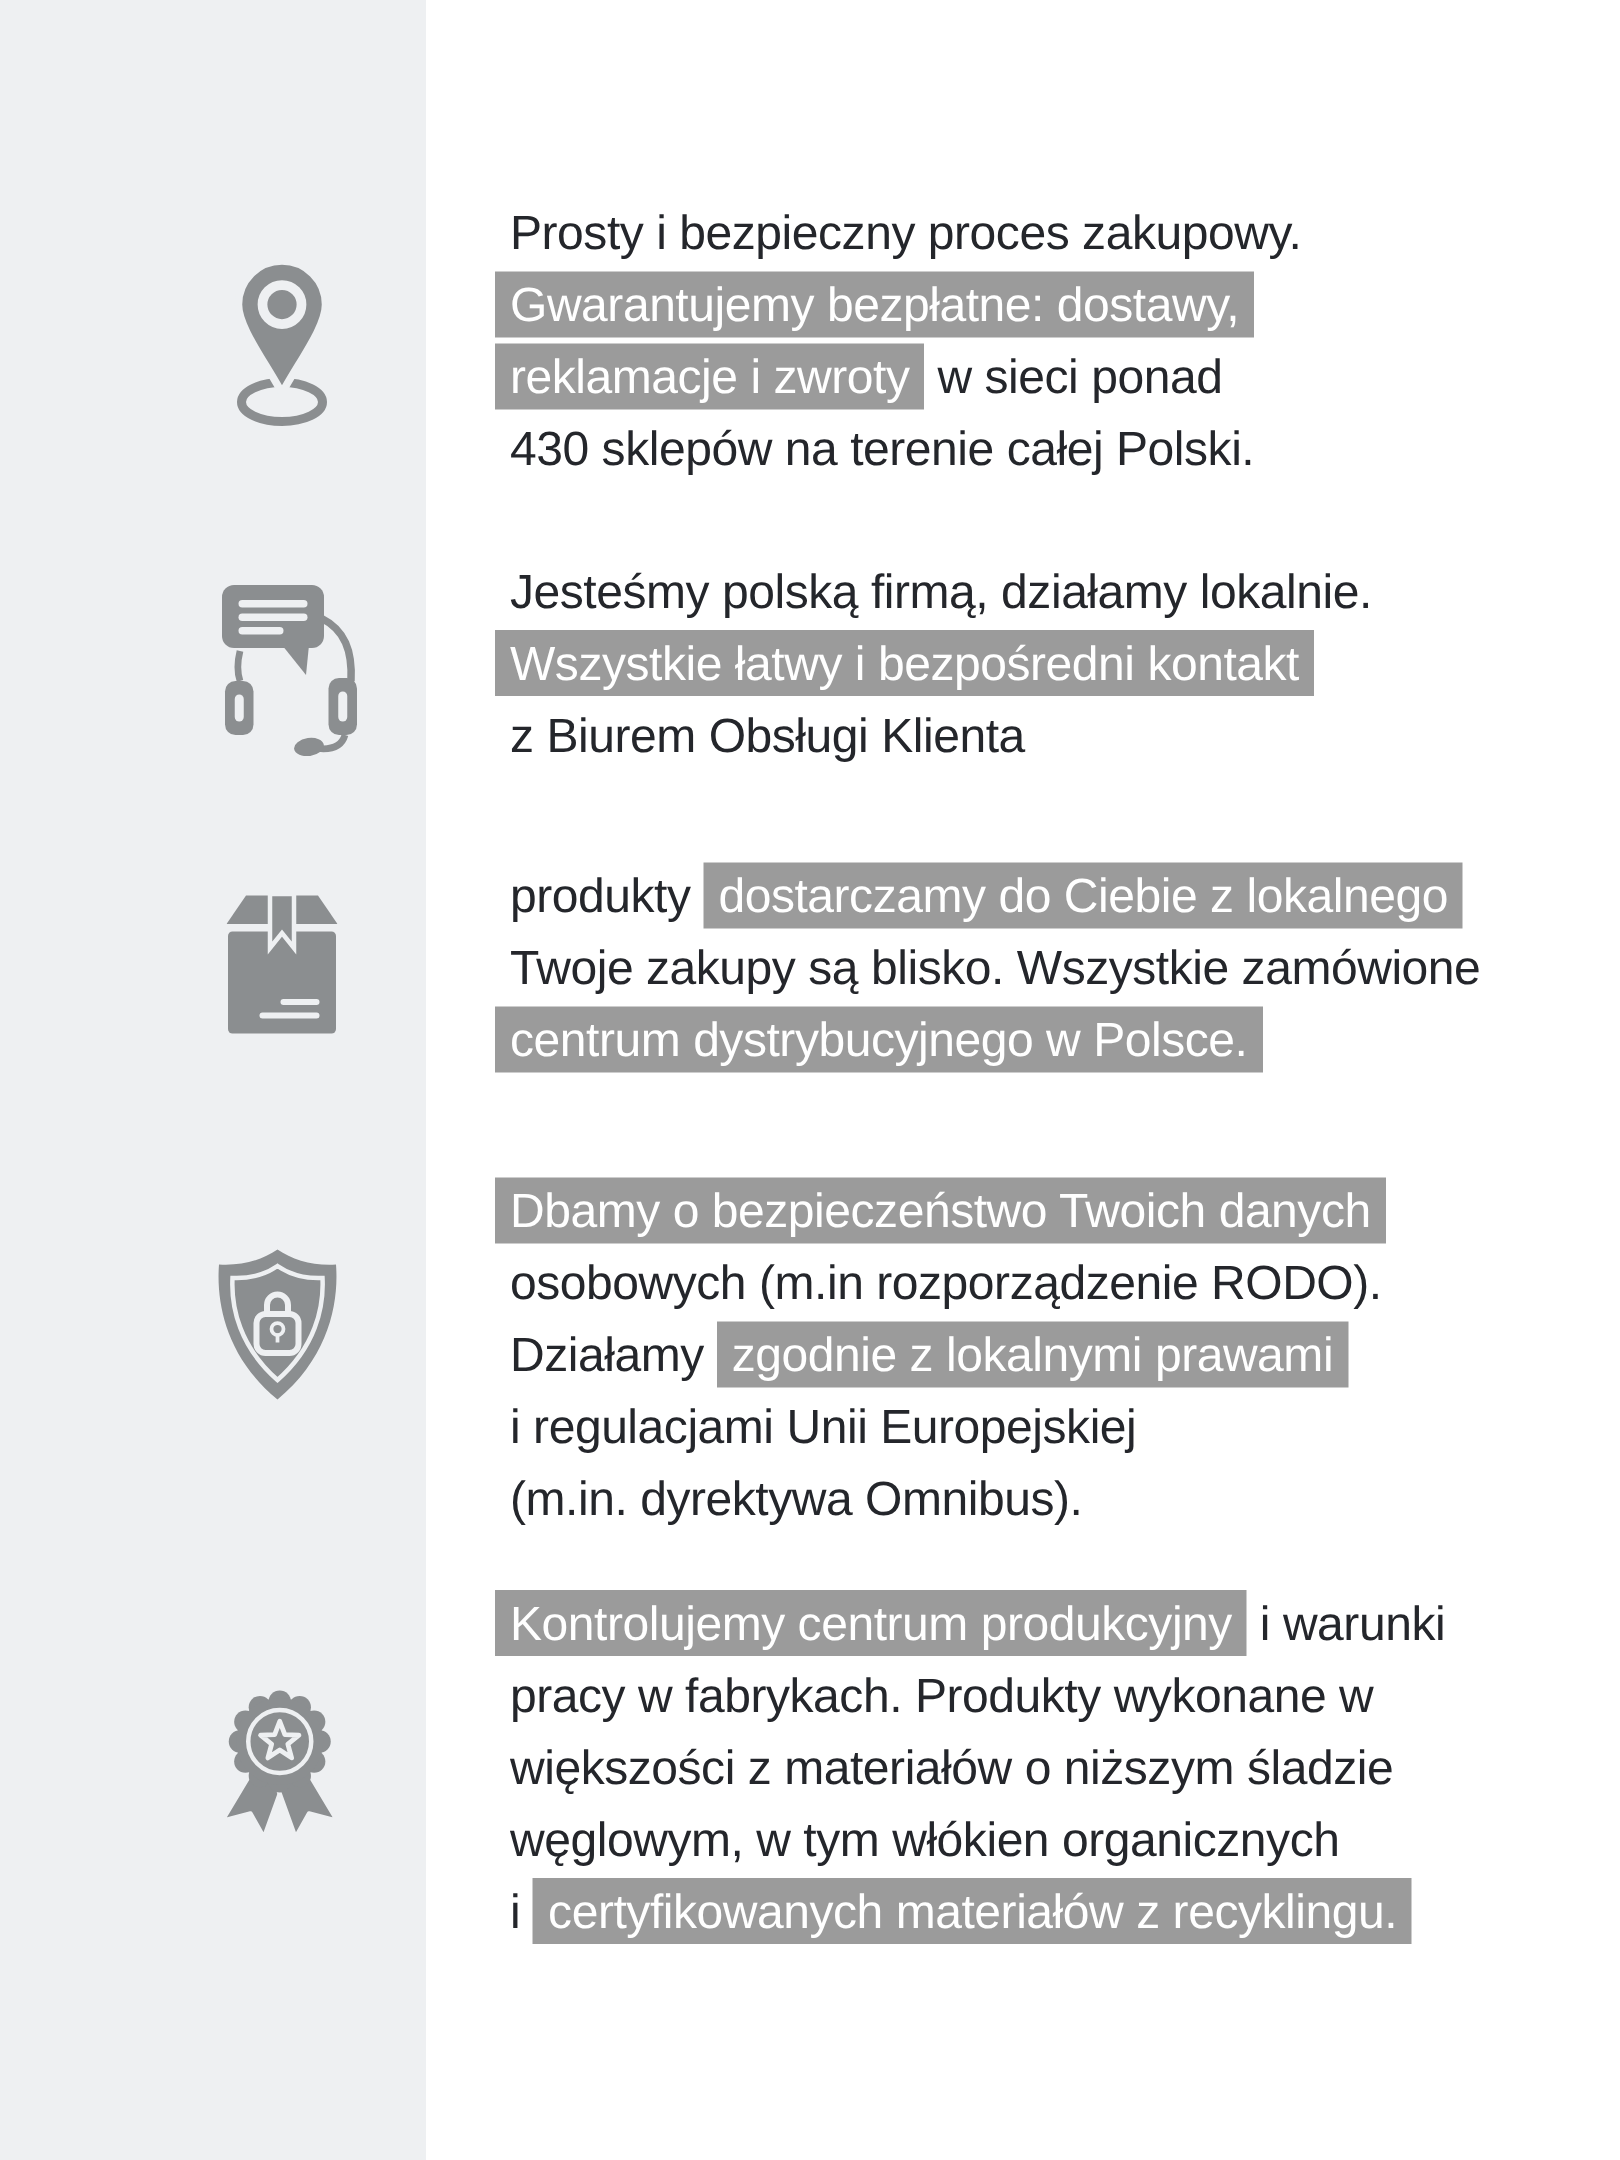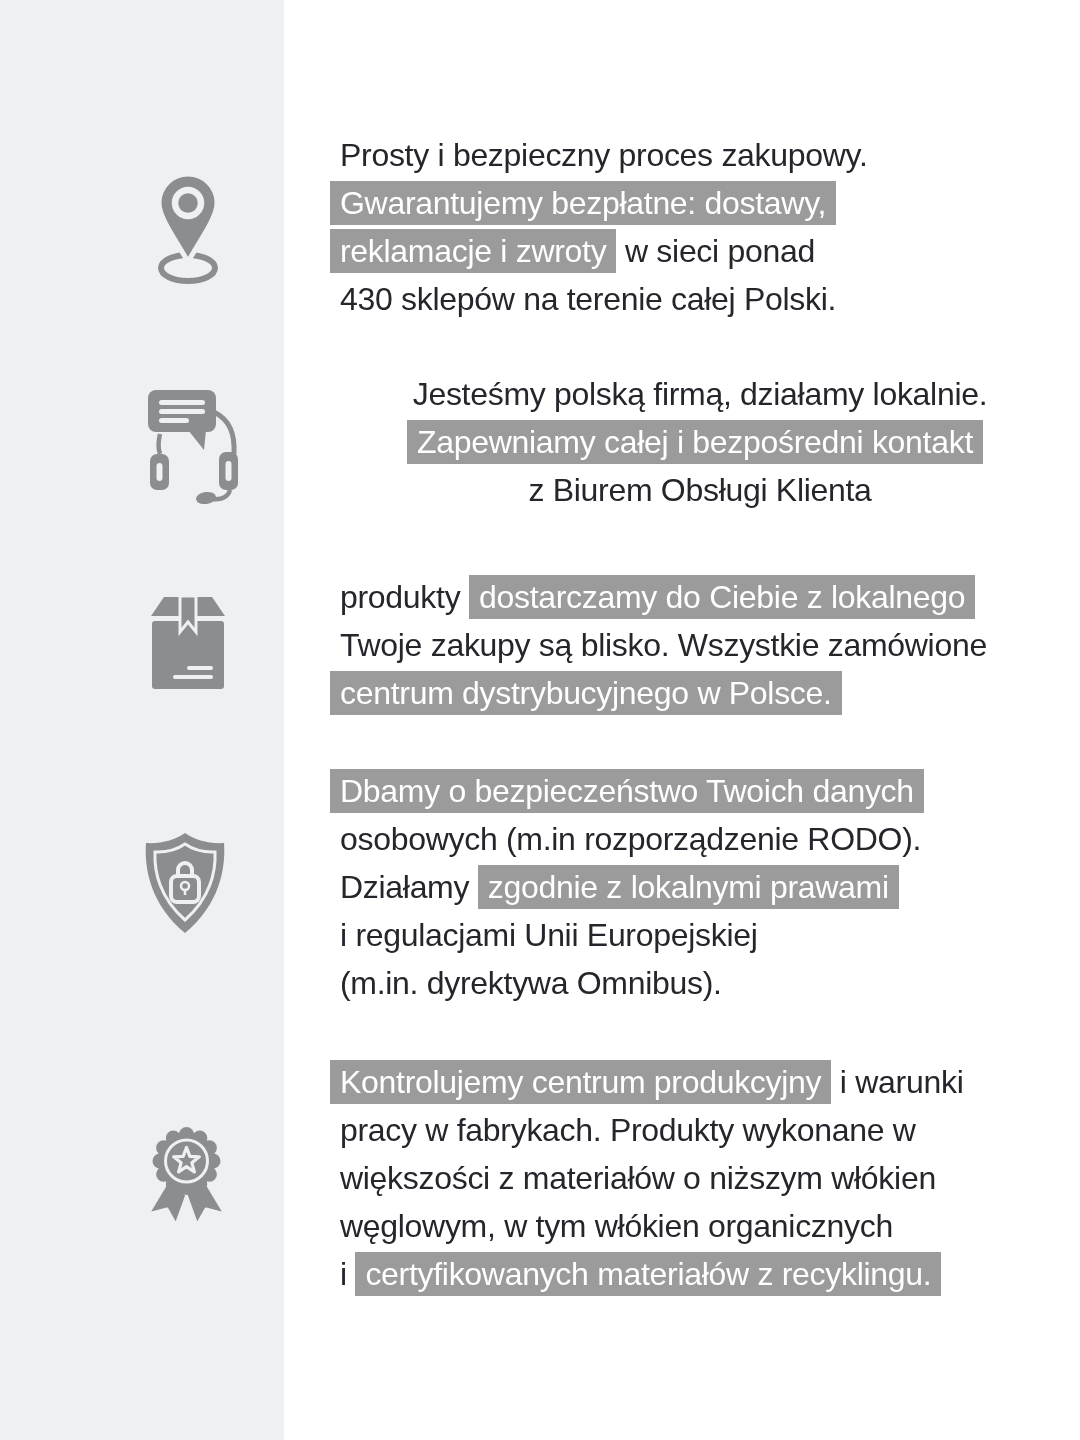--- a/index.html
+++ b/index.html
@@ -14,21 +14,21 @@
     background:var(--sidebar,#eef0f2);
   }
   .icon{position:absolute;color:var(--icon,#8b8e90);}
   .icon svg{display:block;width:100%;height:100%;}
   .icon-pin    {left:146px;top:170px;width:84px; height:116px;}
   .icon-headset{left:138px;top:386px;width:100px;height:118px;}
   .icon-box    {left:151px;top:596px;width:74px; height:94px;}
   .icon-shield {left:140px;top:831px;width:90px; height:104px;}
   .icon-badge  {left:135px;top:1119px;width:103px;height:113px;}
   .block{position:absolute;left:330px;right:20px;}
-  .b1{top:131px;} .b2{top:370px;text-align:center;} .b3{top:573px;} .b4{top:767px;} .b5{top:1058px;}
+  .b1{top:131px;} .b2{top:370px;} .b3{top:573px;} .b4{top:783px;} .b5{top:1058px;}
   .line{
     height:48px;line-height:48px;white-space:pre;
     font-size:32px;letter-spacing:-0.3px;
     color:var(--body-text,#24262b);
   }
   .line > .txt:first-child{padding-left:10px;}
   .hl{
     background:var(--hl-bg,#9b9b9b);
     color:var(--hl-text,#ffffff);
     font-weight:400;
@@ -117,21 +117,21 @@
     <div class="lines">
         <div class="line"><span class="txt">Prosty i bezpieczny proces zakupowy.</span></div>
         <div class="line"><span class="hl">Gwarantujemy bezpłatne: dostawy,</span></div>
         <div class="line"><span class="hl">reklamacje i zwroty</span><span class="txt"> w sieci ponad</span></div>
         <div class="line"><span class="txt">430 sklepów na terenie całej Polski.</span></div>
       </div>
   </section>
   <section class="block b2">
     <div class="lines">
         <div class="line"><span class="txt">Jesteśmy polską firmą, działamy lokalnie.</span></div>
-        <div class="line"><span class="hl">Zapewniamy całej i bezpośredni kontakt</span></div>
+        <div class="line"><span class="hl">Wszystkie łatwy i bezpośredni kontakt</span></div>
         <div class="line"><span class="txt">z Biurem Obsługi Klienta</span></div>
       </div>
   </section>
   <section class="block b3">
     <div class="lines">
         <div class="line"><span class="txt">produkty </span><span class="hl">dostarczamy do Ciebie z lokalnego</span></div>
         <div class="line"><span class="txt">Twoje zakupy są blisko. Wszystkie zamówione</span></div>
         <div class="line"><span class="hl">centrum dystrybucyjnego w Polsce.</span></div>
       </div>
   </section>
@@ -141,19 +141,19 @@
         <div class="line"><span class="txt">osobowych (m.in rozporządzenie RODO).</span></div>
         <div class="line"><span class="txt">Działamy </span><span class="hl">zgodnie z lokalnymi prawami</span></div>
         <div class="line"><span class="txt">i regulacjami Unii Europejskiej</span></div>
         <div class="line"><span class="txt">(m.in. dyrektywa Omnibus).</span></div>
       </div>
   </section>
   <section class="block b5">
     <div class="lines">
         <div class="line"><span class="hl">Kontrolujemy centrum produkcyjny</span><span class="txt"> i warunki</span></div>
         <div class="line"><span class="txt">pracy w fabrykach. Produkty wykonane w</span></div>
-        <div class="line"><span class="txt">większości z materiałów o niższym włókien</span></div>
+        <div class="line"><span class="txt">większości z materiałów o niższym śladzie</span></div>
         <div class="line"><span class="txt">węglowym, w tym włókien organicznych</span></div>
         <div class="line"><span class="txt">i </span><span class="hl">certyfikowanych materiałów z recyklingu.</span></div>
       </div>
   </section>
 
 </div>
 
 </body></html>

